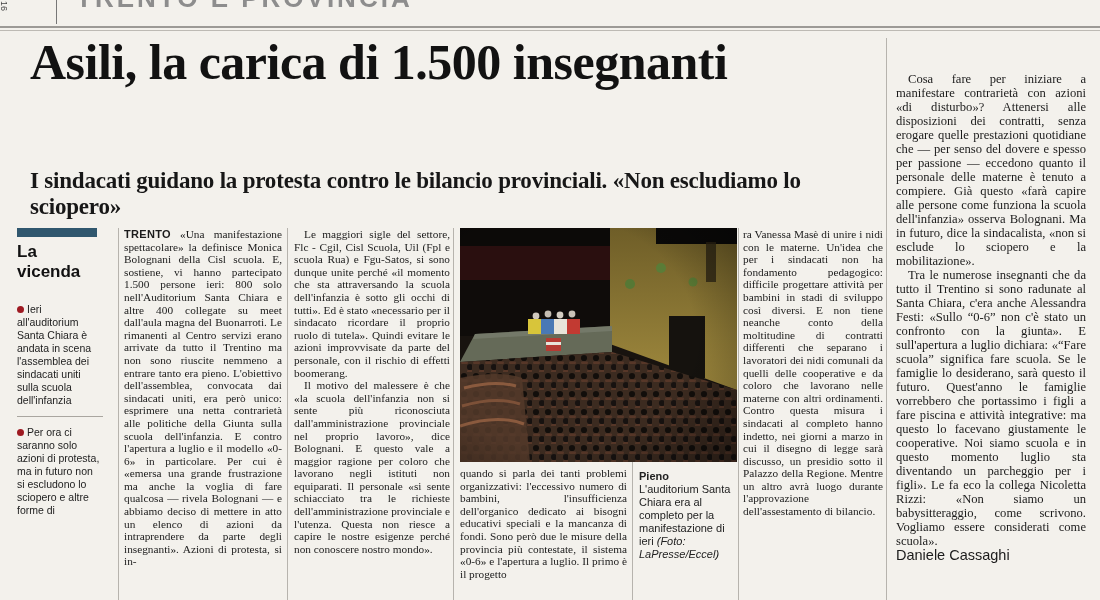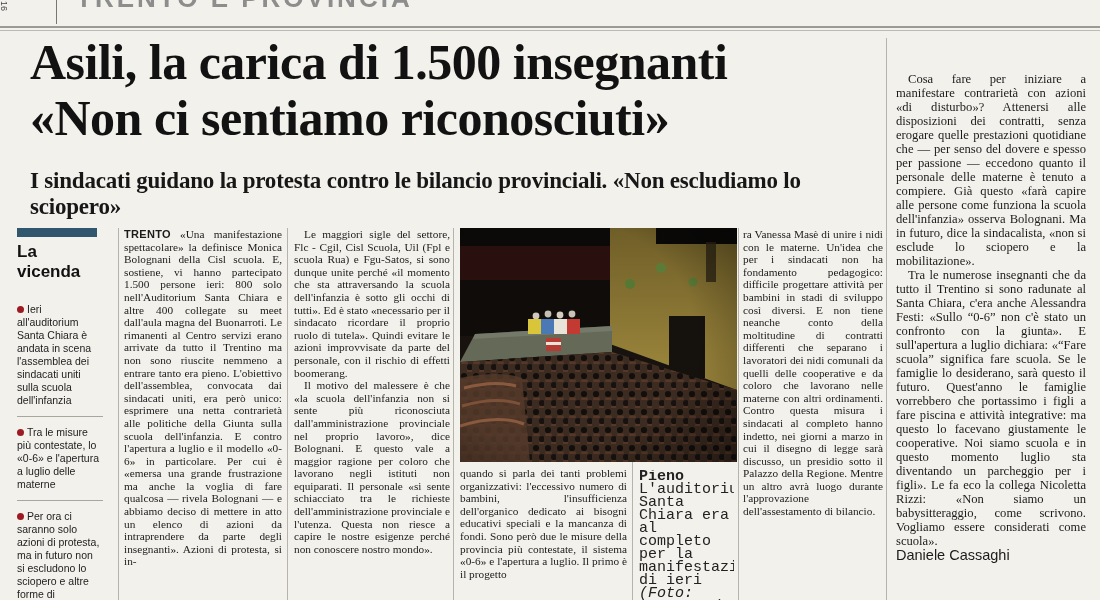--- a/index.html
+++ b/index.html
@@ -59,21 +59,21 @@
   .lead-in { font-family:"Liberation Sans",sans-serif; font-weight:bold; font-size:11px;
     letter-spacing:.3px;margin-top:24px; }
 
   
   .photo { position:absolute; left:460px; top:228px; width:277px; height:234px; margin:0;
     overflow:hidden; background:#18130f; }
   .photo svg { display:block; }
 
   
   .caption { position:absolute; left:639px; top:470px; width:95px; height:130px; overflow:hidden;
-    font-family:Liberation Mono, monospace; font-size:15px; line-height:13px; color:#222; }
+    font-family:Liberation Sans, sans-serif; font-size:11px; line-height:13px; color:#222; }
   .caption .cap-title { font-weight:bold; display:block; }
   .caption .cap-credit { font-style:italic; }
 
   
   .rightcol { position:absolute; left:896px; top:72px; width:190px; height:528px; overflow:hidden;
     font-size:12.6px; line-height:14px; text-align:justify; color:#1b1b1b; }
   .rightcol p { margin:0; text-indent:12px; }
   .byline { margin-top:6px; font-family:"Liberation Sans",sans-serif;
     font-weight:normal; font-size:14.5px; text-indent:0 !important; }
 </style>
@@ -85,36 +85,35 @@
   <div class="masthead">
     <span class="page-marker">16</span>
     <span class="mast-vrule"></span>
     <div class="section-title">TRENTO E PROVINCIA</div>
     <div class="rule-a"></div>
     <div class="rule-b"></div>
   </div>
 
   <div class="headline">
     <h1><span>Asili, la carica di 1.500 insegnanti</span><br>
-    <span>«Non ci sentiamo riconosciuti»</span></h1>
+    </h1>
   </div>
   <p class="subhead">I sindacati guidano la protesta contro le bilancio provinciali. «Non escludiamo lo sciopero»</p>
 
   <div class="vr vr-right"></div>
   <div class="vr vr-sb"></div>
   <div class="vr vr-c1"></div>
   <div class="vr vr-c2"></div>
   <div class="vr vr-c3"></div>
   <div class="vr vr-c4"></div>
 
   <aside class="vicenda">
     <div class="vicenda-bar" style="background: rgb(48, 87, 110);"></div>
     <div class="vicenda-title">La vicenda</div>
     <div class="vicenda-item"><span class="bullet" style="background: rgb(158, 26, 34);"></span><span>Ieri all'auditorium Santa Chiara è andata in scena l'assemblea dei sindacati uniti sulla scuola dell'infanzia</span></div>
-    <div class="vicenda-item"><span class="bullet" style="background: rgb(158, 26, 34);"></span><span>Tra le misure più contestate, lo «0-6» e l'apertura a luglio delle materne</span></div>
     <div class="vicenda-item"><span class="bullet" style="background: rgb(158, 26, 34);"></span><span>Per ora ci saranno solo azioni di protesta, ma in futuro non si escludono lo sciopero e altre forme di</span></div>
   </aside>
 
   <div class="col col1">
     <p><span class="lead-in">TRENTO</span> <span>«Una manifestazione spettacolare» la definisce Monica Bolognani della Cisl scuola. E, sostiene, vi hanno partecipato 1.500 persone ieri: 800 solo nell'Auditorium Santa Chiara e altre 400 collegate su meet dall'aula magna del Buonarroti. Le rimanenti al Centro servizi erano arrivate da tutto il Trentino ma non sono riuscite nemmeno a entrare tanto era pieno. L'obiettivo dell'assemblea, convocata dai sindacati uniti, era però unico: esprimere una netta contrarietà alle politiche della Giunta sulla scuola dell'infanzia. E contro l'apertura a luglio e il modello «0-6» in particolare. Per cui è «emersa una grande frustrazione ma anche la voglia di fare qualcosa — rivela Bolognani — e abbiamo deciso di mettere in atto un elenco di azioni da intraprendere da parte degli insegnanti». Azioni di protesta, si in-</span></p>
   </div>
 
   <div class="col col2">
     <p class="indent">Le maggiori sigle del settore, Flc - Cgil, Cisl Scuola, Uil (Fpl e scuola Rua) e Fgu-Satos, si sono dunque unite perché «il momento che sta attraversando la scuola dell'infanzia è sotto gli occhi di tutti». Ed è stato «necessario per il sindacato ricordare il proprio ruolo di tutela». Quindi evitare le azioni improvvisate da parte del personale, con il rischio di effetti boomerang.</p>
     <p class="indent">Il motivo del malessere è che «la scuola dell'infanzia non si sente più riconosciuta dall'amministrazione provinciale nel proprio lavoro», dice Bolognani. E questo vale a maggior ragione per coloro che lavorano negli istituti non equiparati. Il personale «si sente schiacciato tra le richieste dell'amministrazione provinciale e l'utenza. Questa non riesce a capire le nostre esigenze perché non conoscere nostro mondo».</p>

